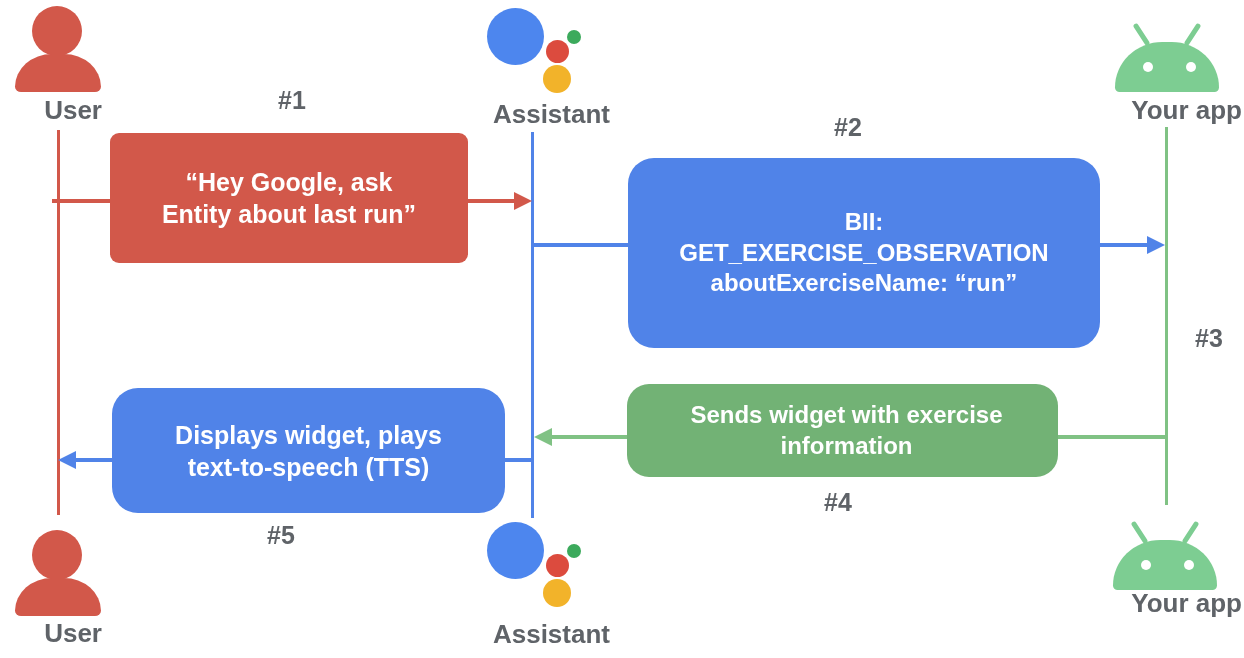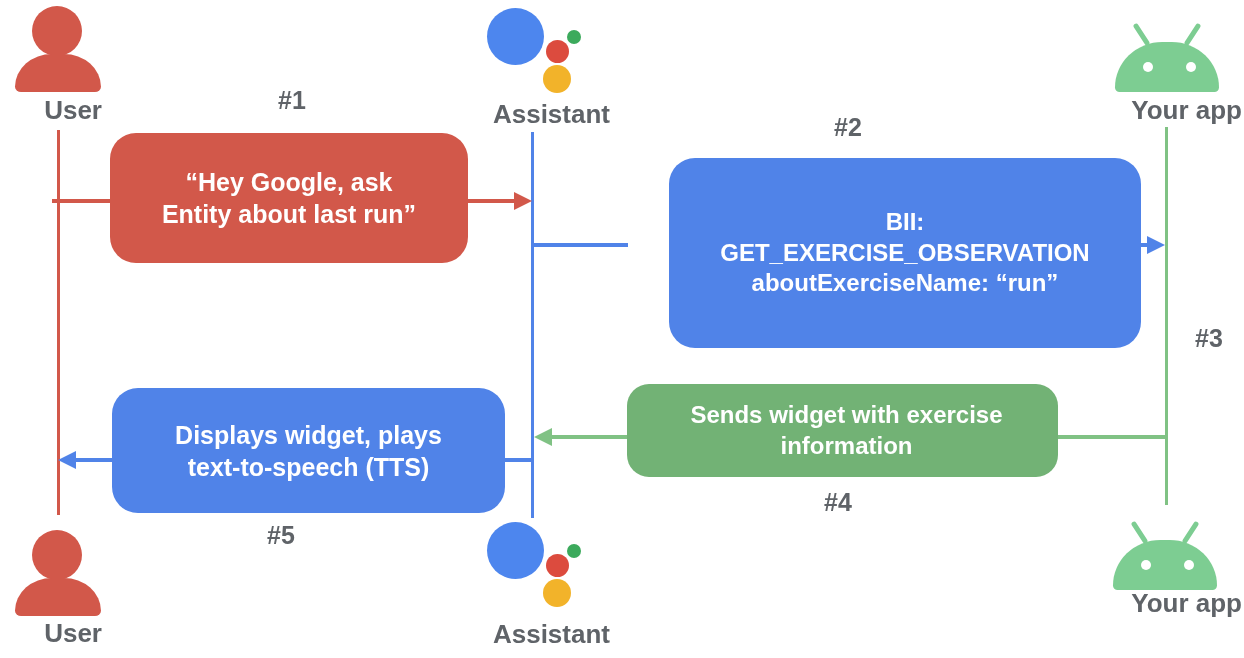--- a/index.html
+++ b/index.html
@@ -29,22 +29,22 @@
   .arrowhead{position:absolute;width:0;height:0;border-top:9px solid transparent;border-bottom:9px solid transparent;}
   .ar-right-red{border-left:18px solid var(--red);left:514px;top:192px;}
   .ar-right-blue{border-left:18px solid var(--blue);left:1147px;top:236px;}
   .ar-left-green{border-right:18px solid var(--line-green);left:534px;top:428px;}
   .ar-left-blue{border-right:18px solid var(--blue);left:58px;top:451px;}
   
   .msgbox{position:absolute;border-radius:26px;color:#fff;font-weight:bold;
     display:flex;flex-direction:column;align-items:center;justify-content:center;
     text-align:center;line-height:1.28;}
   .msgbox span{display:block;}
-  .box-1{left:110px;top:133px;width:358px;height:130px;background:var(--red);font-size:25px;}
-  .box-2{left:628px;top:158px;width:472px;height:190px;background:var(--blue);font-size:24px;margin-left:41px;}
+  .box-1{left:110px;top:133px;width:358px;height:130px;background:var(--red);font-size:25px;border-radius:9px;}
+  .box-2{left:628px;top:158px;width:472px;height:190px;background:var(--blue);font-size:24px;}
   .box-4{left:627px;top:384px;width:423px;height:93px;background:var(--green);border-radius:22px;font-size:24px;padding-left:8px;}
   .box-5{left:112px;top:388px;width:393px;height:125px;background:var(--blue);font-size:25px;}
   
   .step-num{position:absolute;width:70px;text-align:center;font-size:25px;font-weight:bold;color:var(--label-gray);}
   .num-1{left:257px;top:86px;}
   .num-2{left:813px;top:113px;}
   .num-3{left:1174px;top:324px;}
   .num-4{left:803px;top:488px;}
   .num-5{left:246px;top:521px;}
   

